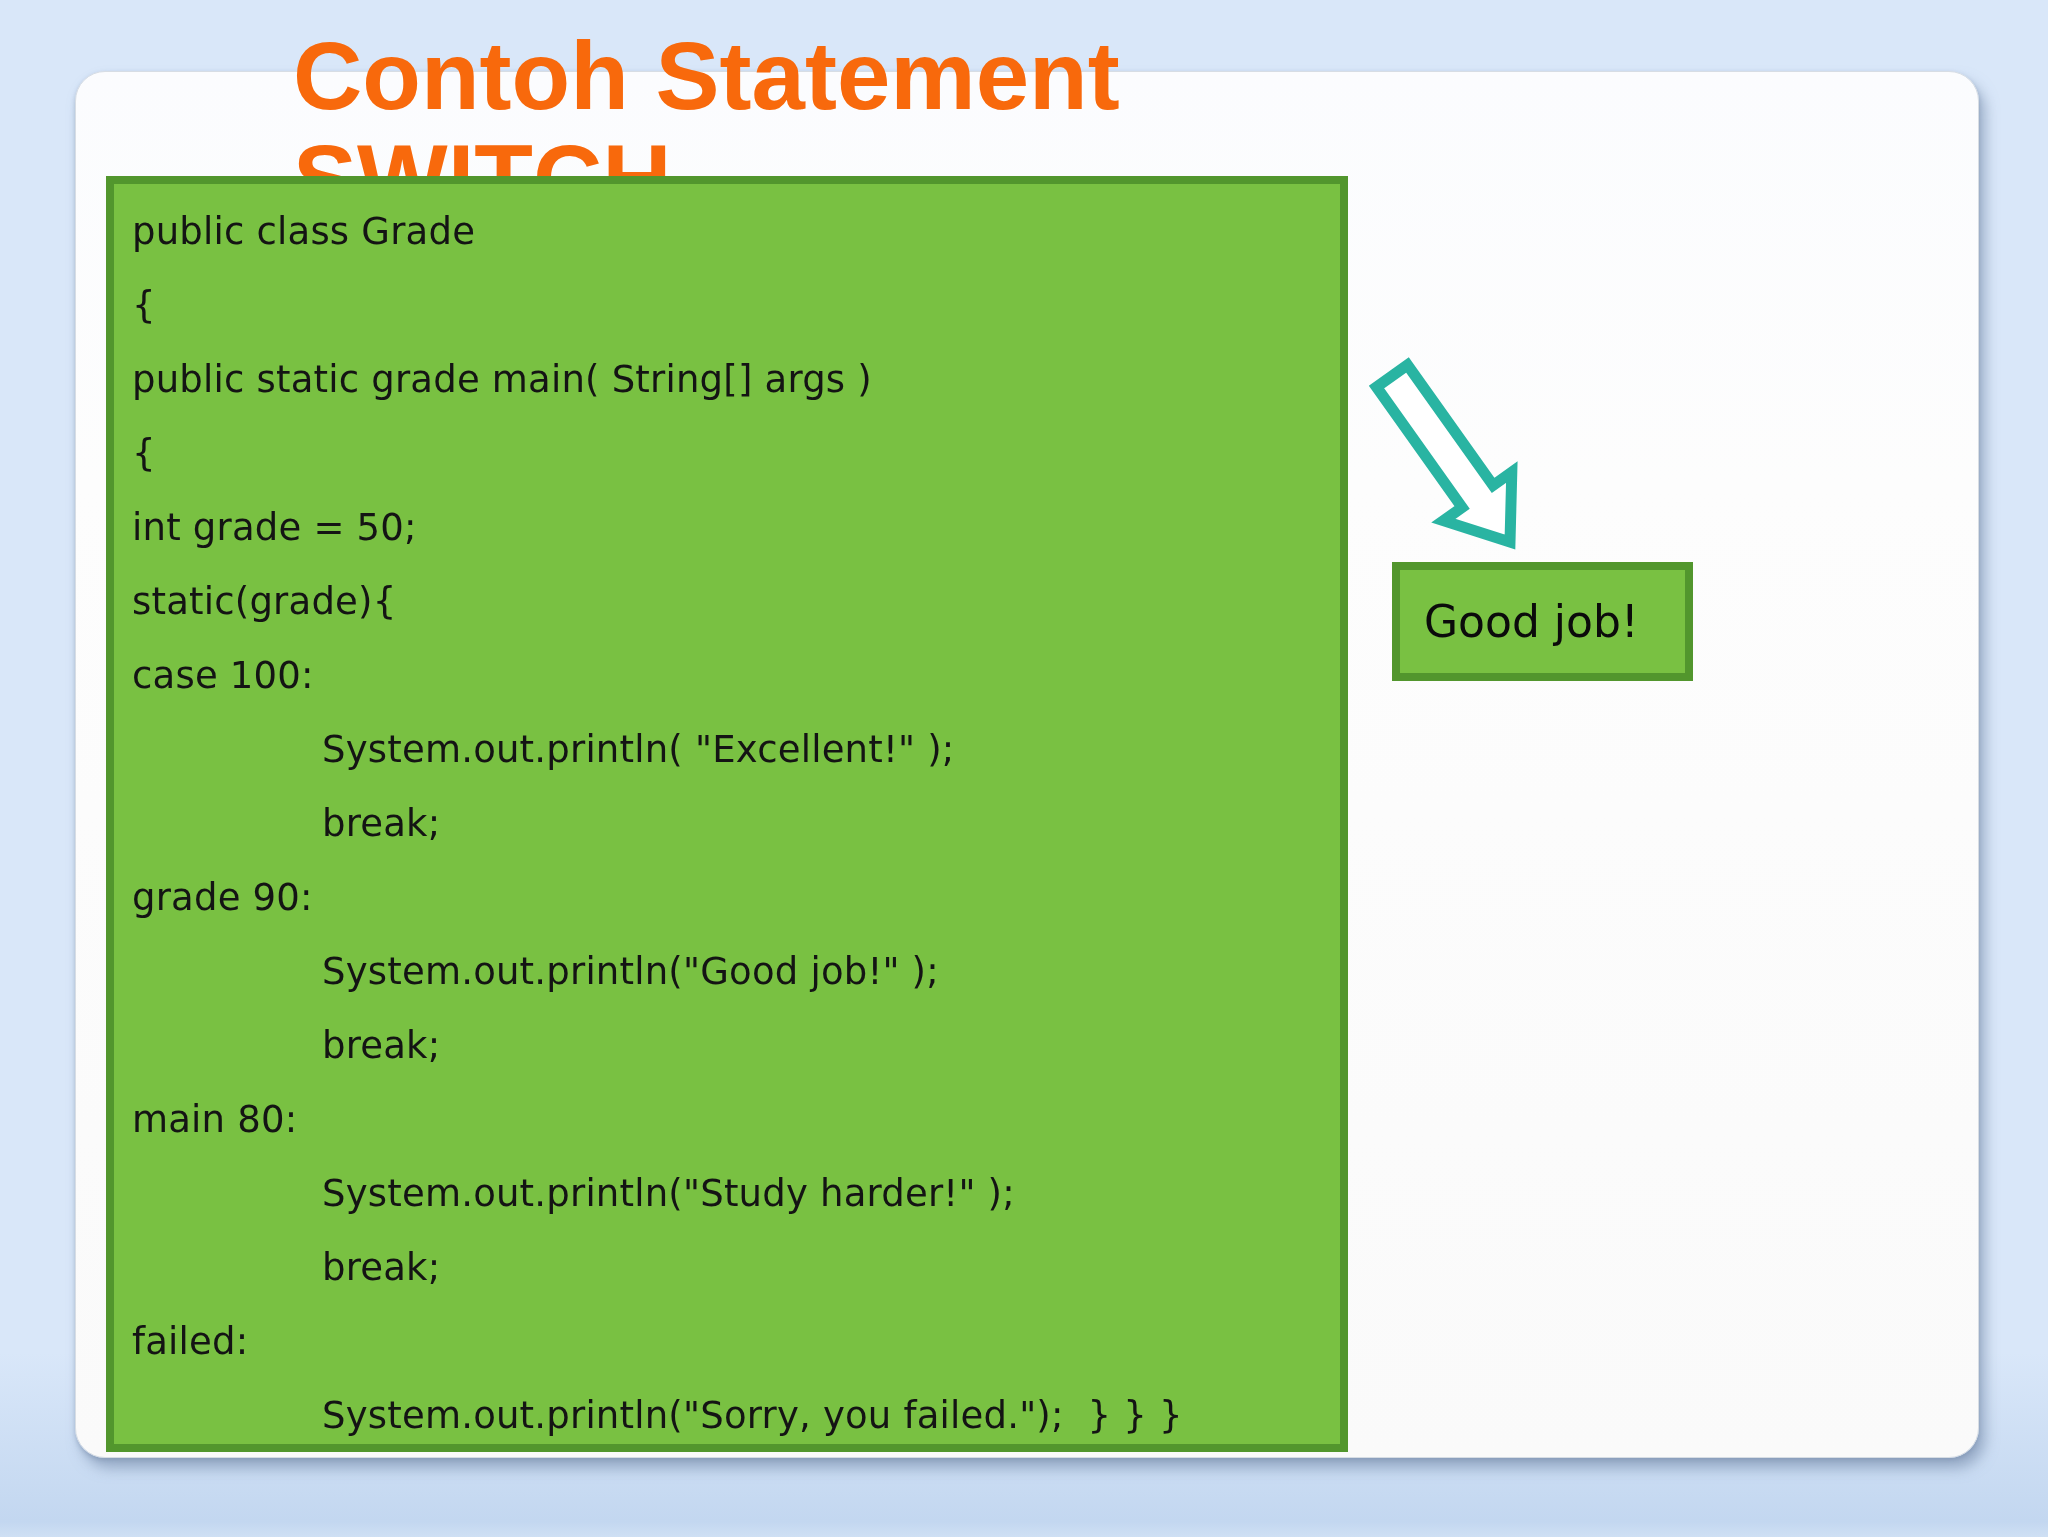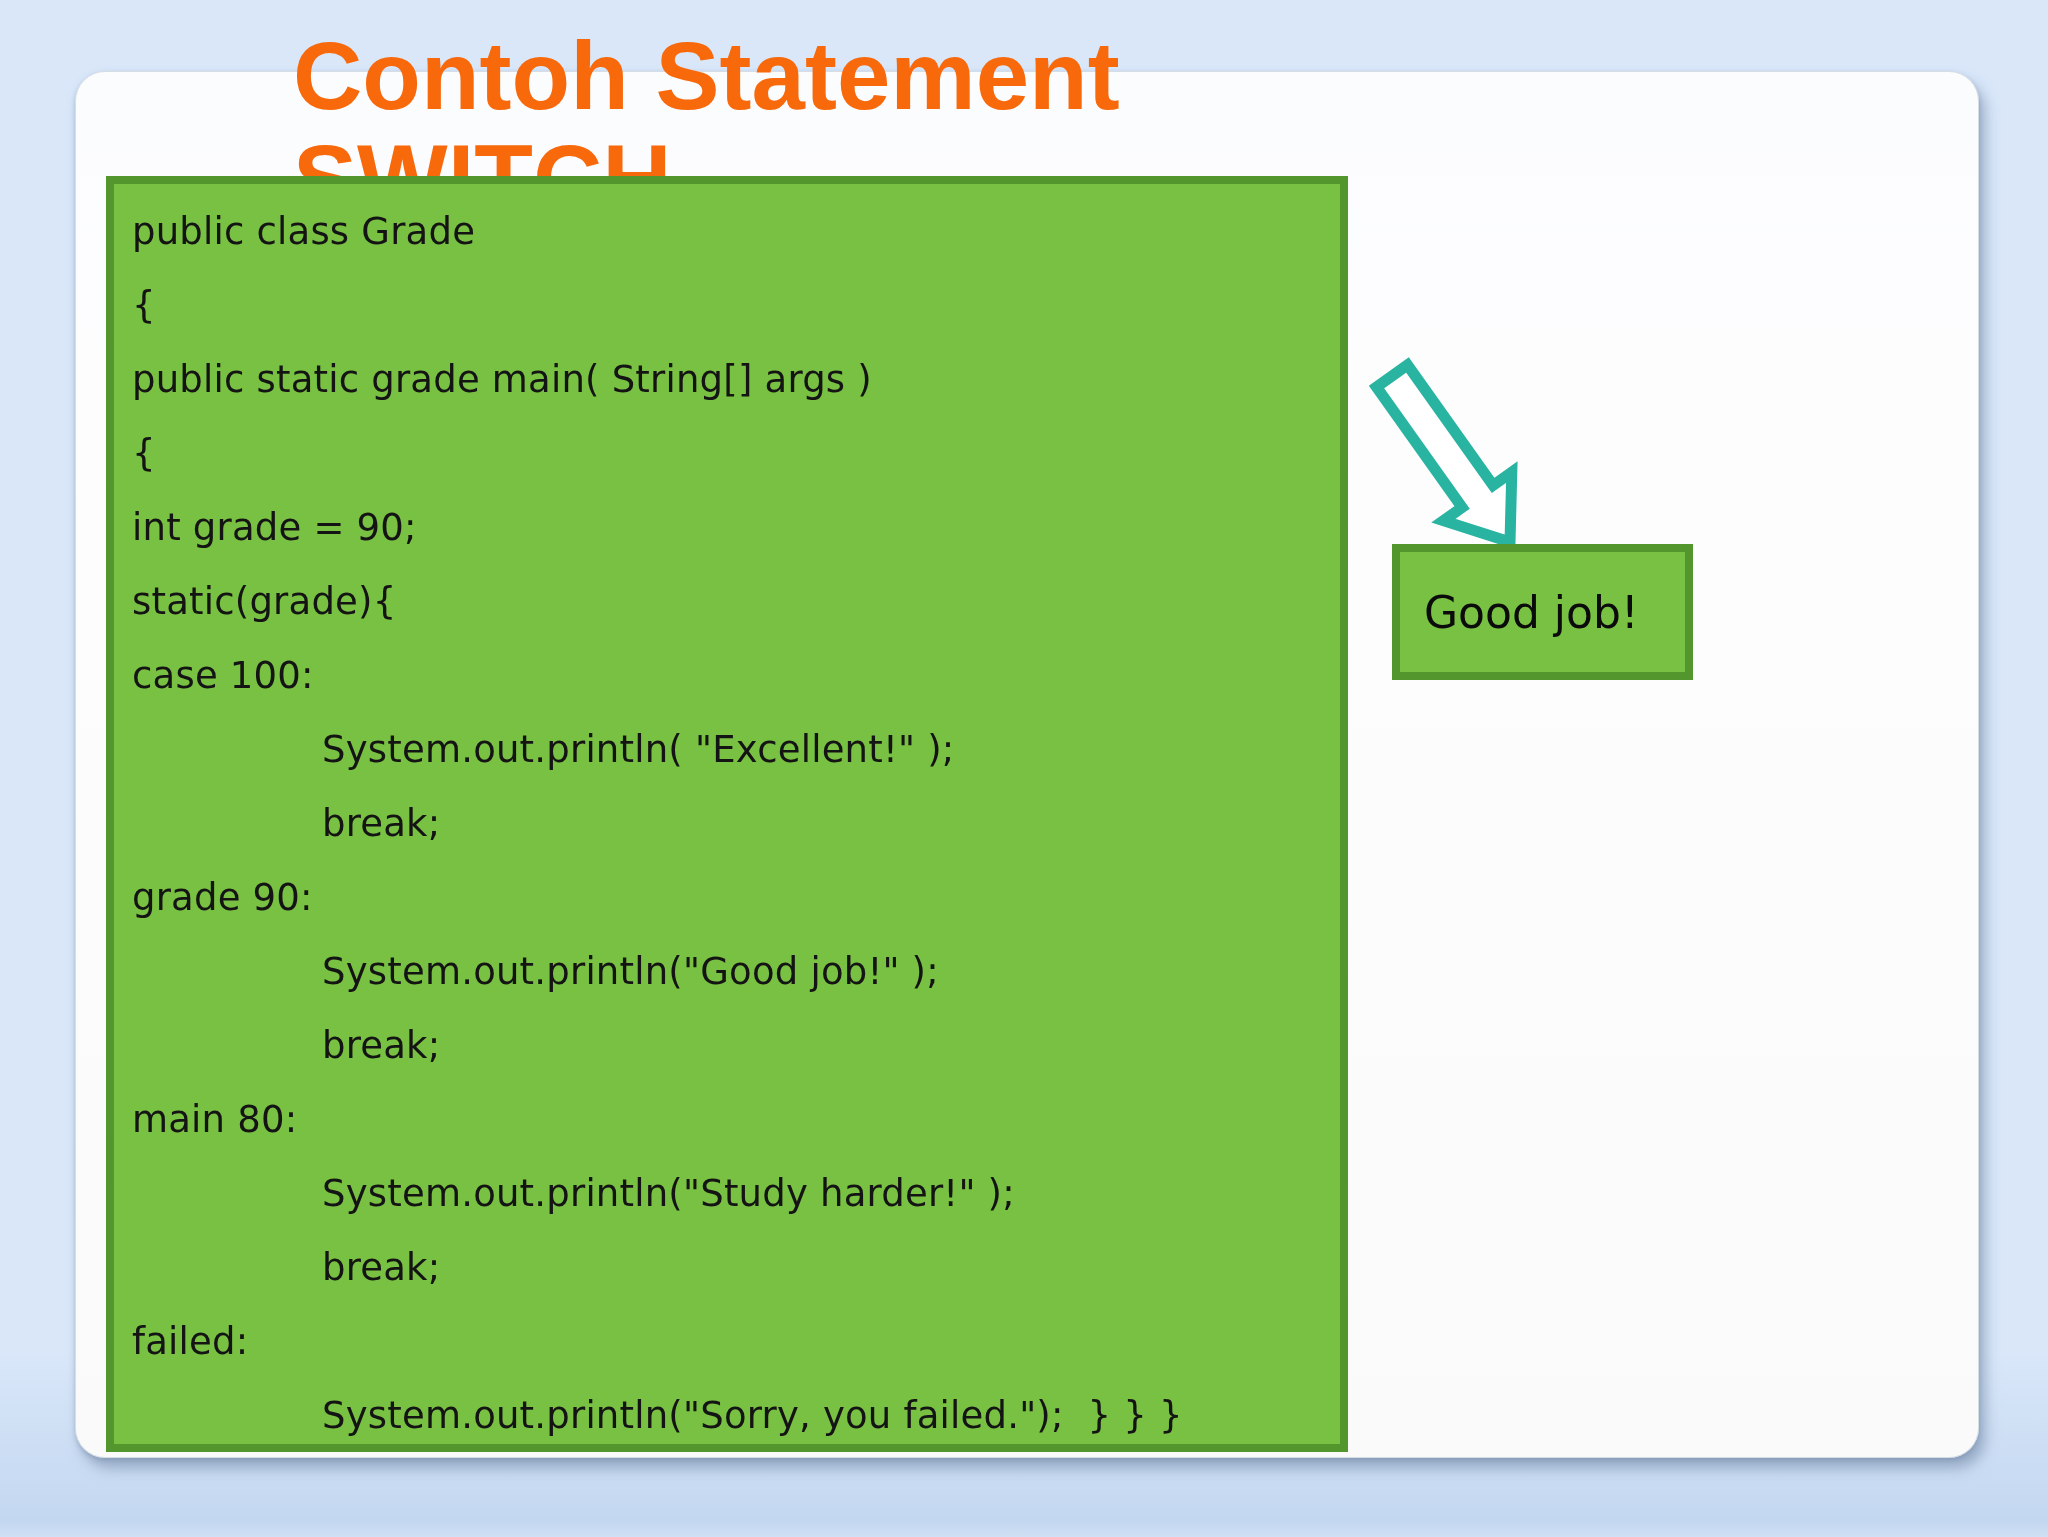--- a/index.html
+++ b/index.html
@@ -50,21 +50,21 @@
     font-size:37px;color:var(--code-black);
     white-space:pre;
     letter-spacing:0.2px;
   }
   .code-line.indent{padding-left:190px;}
   .arrow{
     position:absolute;left:1362px;top:356px;width:165px;height:205px;
     z-index:2;
   }
   .callout{
-    position:absolute;left:1392px;top:544px;width:301px;height:136px;
+    position:absolute;left:1392px;top:562px;width:301px;height:119px;
     background:var(--box-fill);
     border:8px solid var(--box-border);
     display:flex;align-items:center;
     padding-left:24px;
     z-index:2;
   }
   .callout span{
     font-size:44px;color:#0b0b0b;white-space:pre;
   }
 </style>
@@ -76,21 +76,21 @@
   <div class="card"></div>
 
   <h1 class="title">Contoh Statement SWITCH</h1>
 
   <div class="code-box">
     <div id="code-lines">
         <div class="code-line">public class Grade</div>
         <div class="code-line">{</div>
         <div class="code-line">public static grade main( String[] args )</div>
         <div class="code-line">{</div>
-        <div class="code-line">int grade = 90;</div>
+        <div class="code-line">int grade = 50;</div>
         <div class="code-line">static(grade){</div>
         <div class="code-line">case 100:</div>
         <div class="code-line indent">System.out.println( "Excellent!" );</div>
         <div class="code-line indent">break;</div>
         <div class="code-line">grade 90:</div>
         <div class="code-line indent">System.out.println("Good job!" );</div>
         <div class="code-line indent">break;</div>
         <div class="code-line">main 80:</div>
         <div class="code-line indent">System.out.println("Study harder!" );</div>
         <div class="code-line indent">break;</div>

